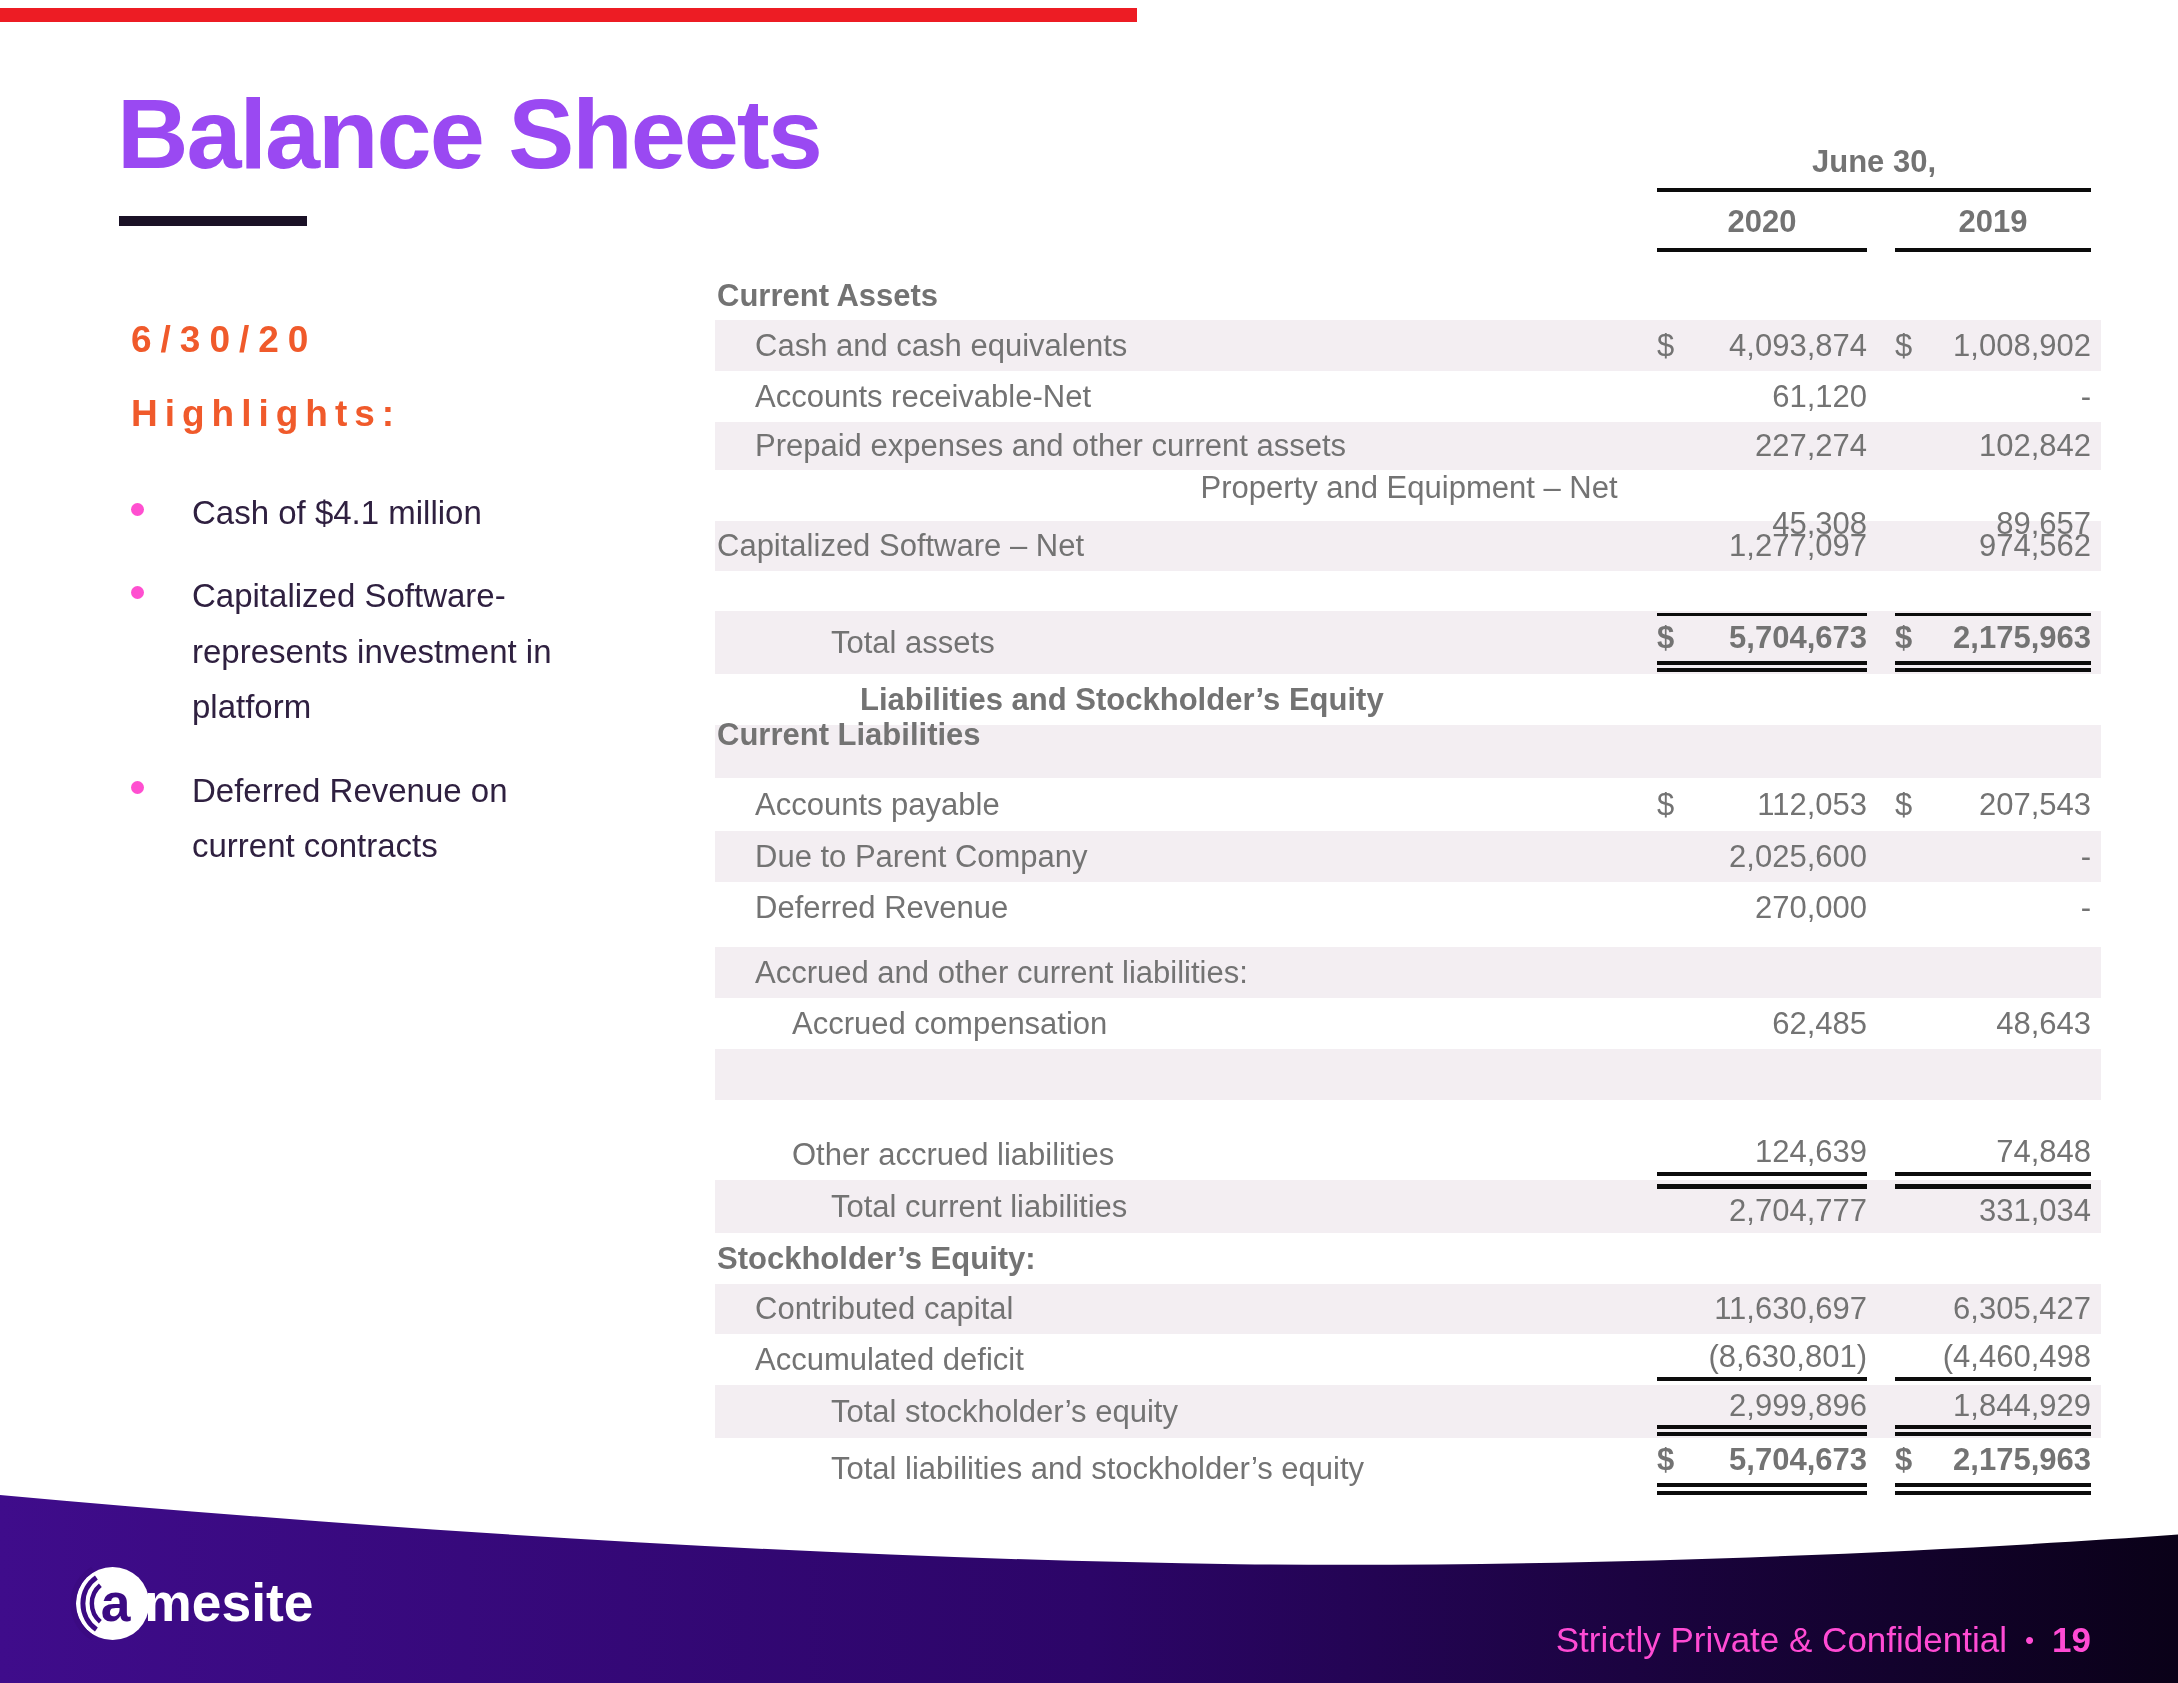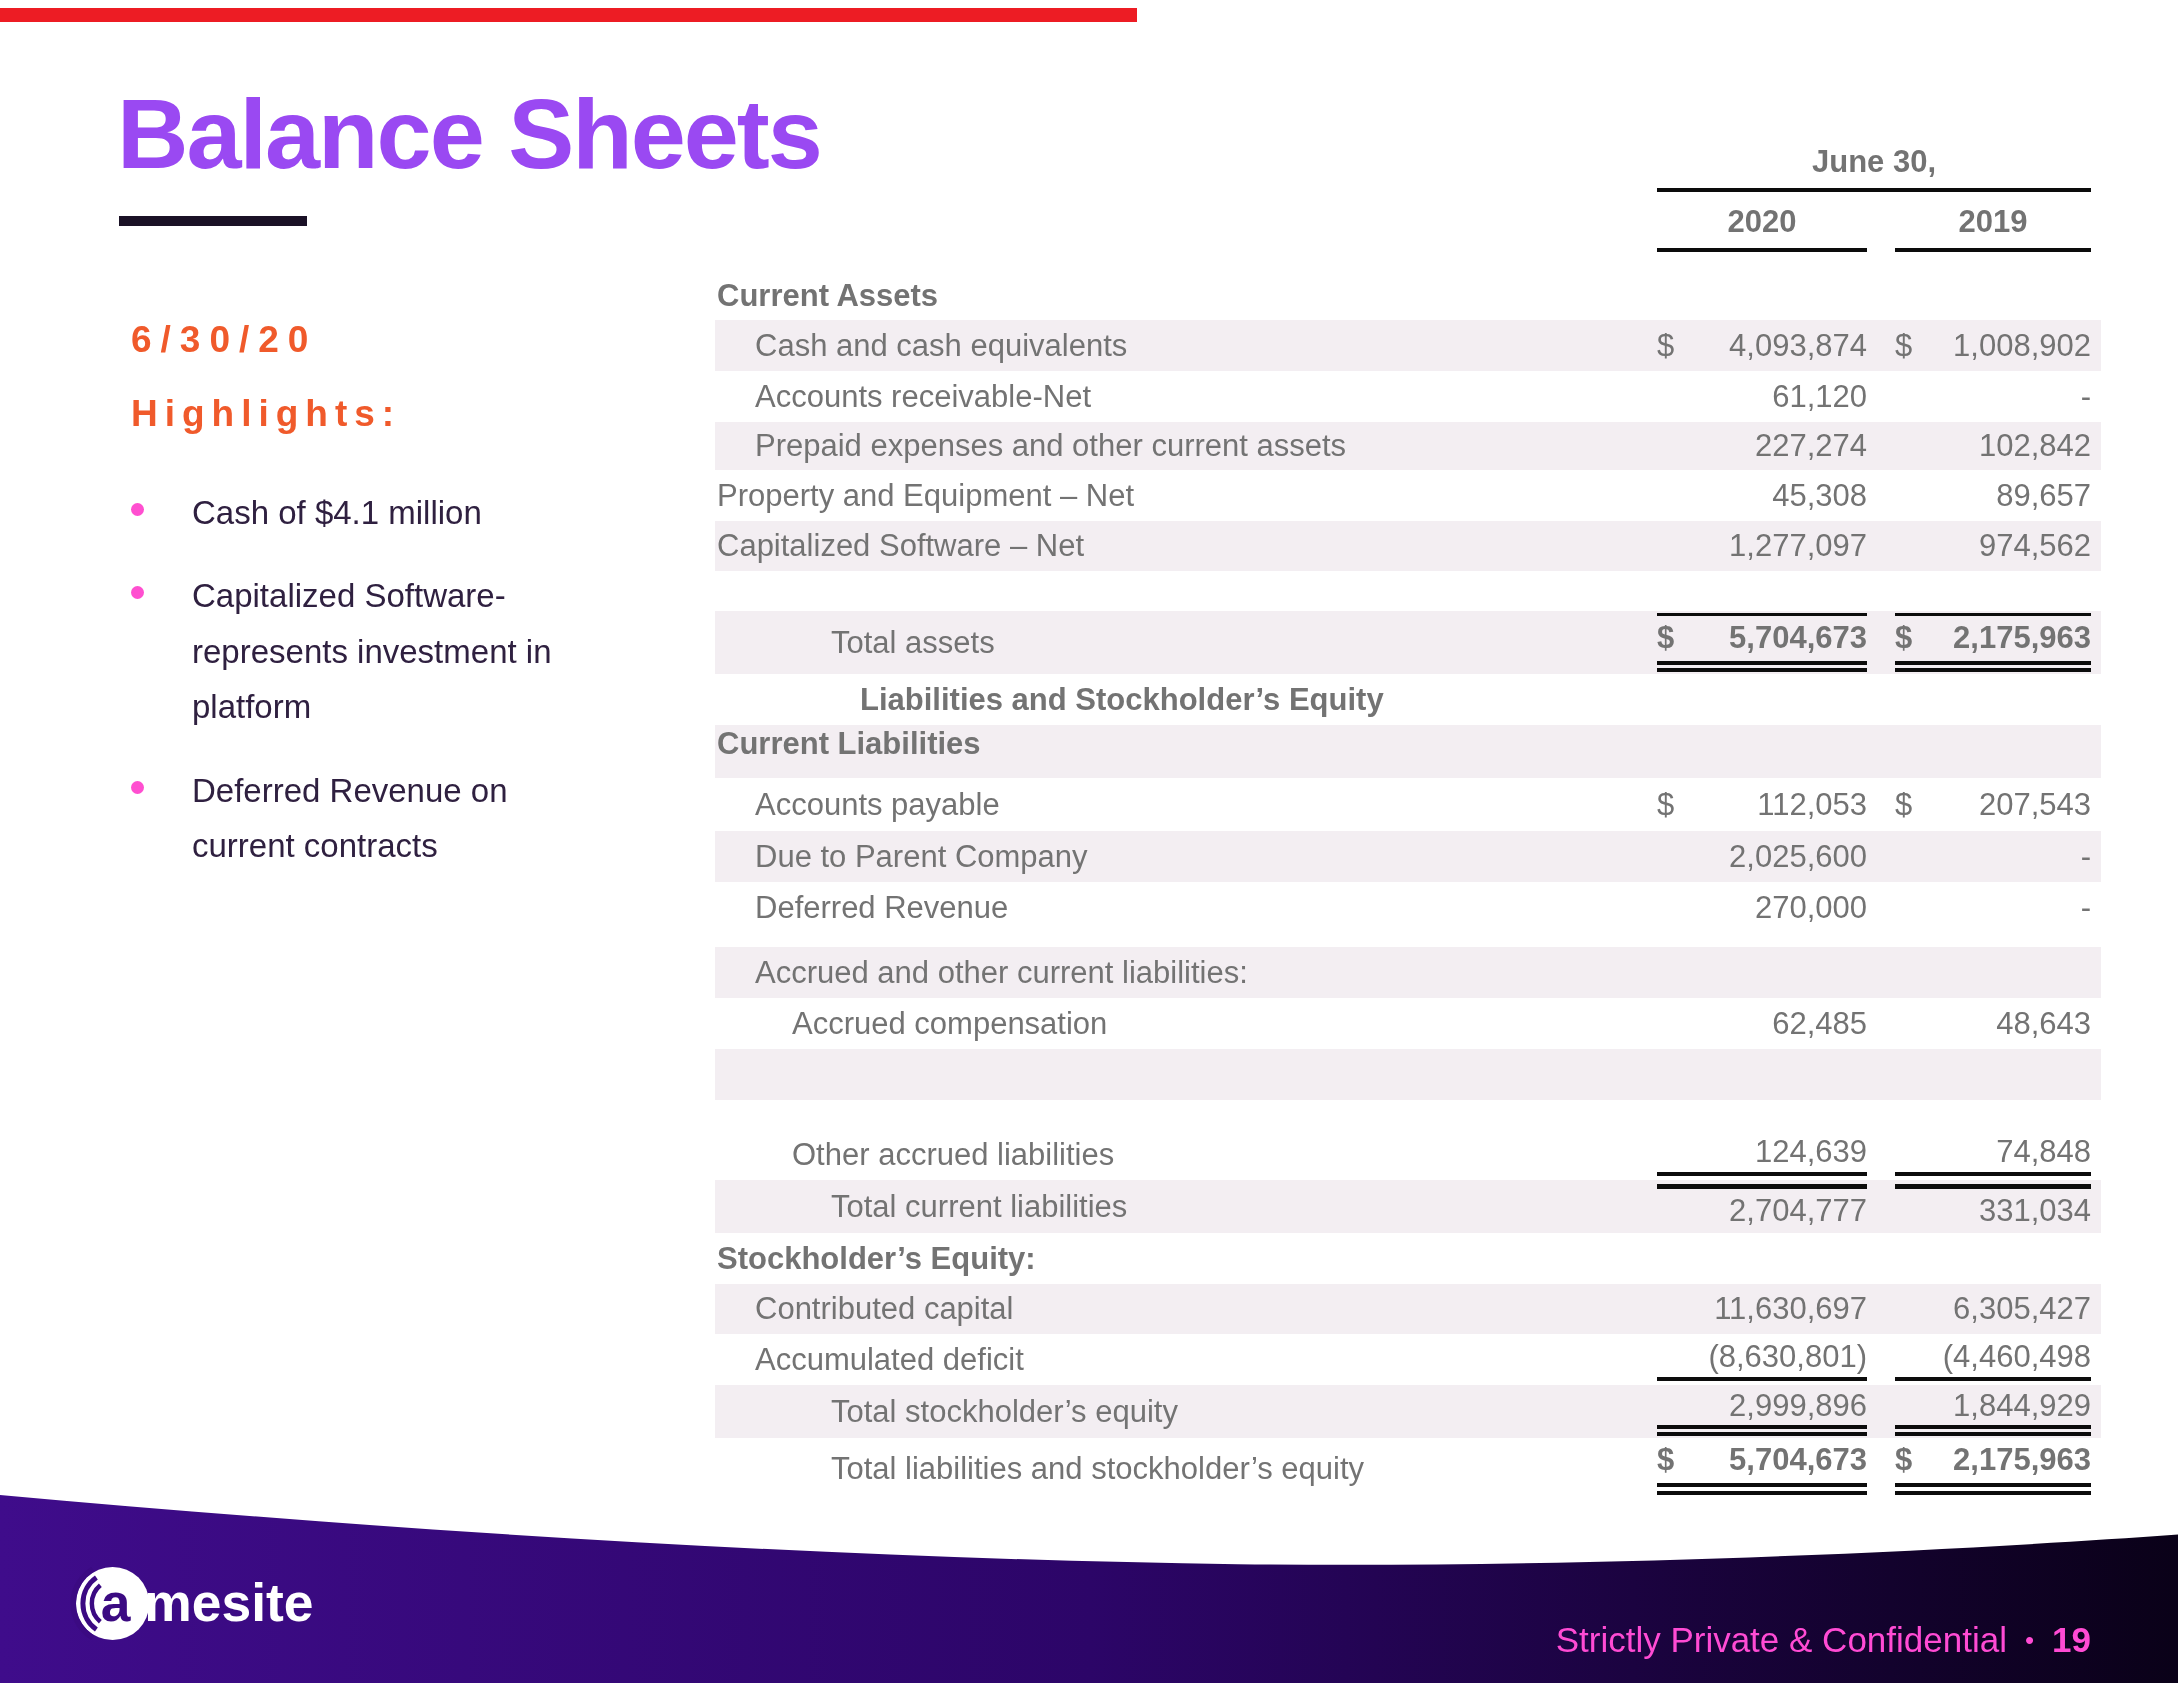--- a/index.html
+++ b/index.html
@@ -27,21 +27,21 @@
   
   .btable{position:absolute;left:715px;top:144px;width:1386px;font-size:31px;color:#737373;}
   .thead{width:434px;margin-left:auto;margin-right:10px;}
   .thead-group{text-align:center;font-weight:700;padding-bottom:8px;border-bottom:4px solid #0c0c0c;}
   .thead-years{display:flex;gap:28px;margin-top:12px;margin-bottom:20px;}
   .yr{font-weight:700;text-align:center;border-bottom:4px solid #0c0c0c;padding-bottom:8px;}
   .w1{width:210px;}.w2{width:196px;}
   .trow{display:flex;align-items:center;}
   .trow.shade{background:#f3eef2;}
   .trow.va-end{align-items:flex-end;}
-  .trow.va-end .tlabel{padding-bottom:16px;}
+  .trow.va-end .tlabel{padding-bottom:25px;}
   .tlabel{flex:1;white-space:nowrap;}
   .ind0{padding-left:2px;}.ind1{padding-left:40px;}.ind2{padding-left:77px;}
   .ind3{padding-left:116px;}.ind4{padding-left:145px;}
   .b{font-weight:700;}
   .tvals{display:flex;gap:28px;width:434px;margin-left:auto;margin-right:10px;align-self:center;}
   .vcell{display:flex;align-items:baseline;justify-content:flex-end;}
   .vcell .dollar{margin-right:auto;}
   .r-total{border-top:3px solid #0c0c0c;border-bottom:11px double #0c0c0c;padding:4px 0 5px 0;}
   .r-under{border-bottom:4px solid #0c0c0c;padding-bottom:2px;}
   .r-topline{border-top:5px solid #0c0c0c;padding-top:4px;}
@@ -132,21 +132,21 @@
         <div class="tlabel ind1">Prepaid expenses and other current assets</div>
         <div class="tvals">
           <div class="vcell w1">
             <span class="num">227,274</span>
           </div>
           <div class="vcell w2">
             <span class="num">102,842</span>
           </div>
         </div>
       </div>
-      <div class="trow" style="height: 51px;">
+      <div class="trow" style="height: 51px; flex-direction: column;">
         <div class="tlabel ind0">Property and Equipment – Net</div>
         <div class="tvals">
           <div class="vcell w1">
             <span class="num">45,308</span>
           </div>
           <div class="vcell w2">
             <span class="num">89,657</span>
           </div>
         </div>
       </div>

